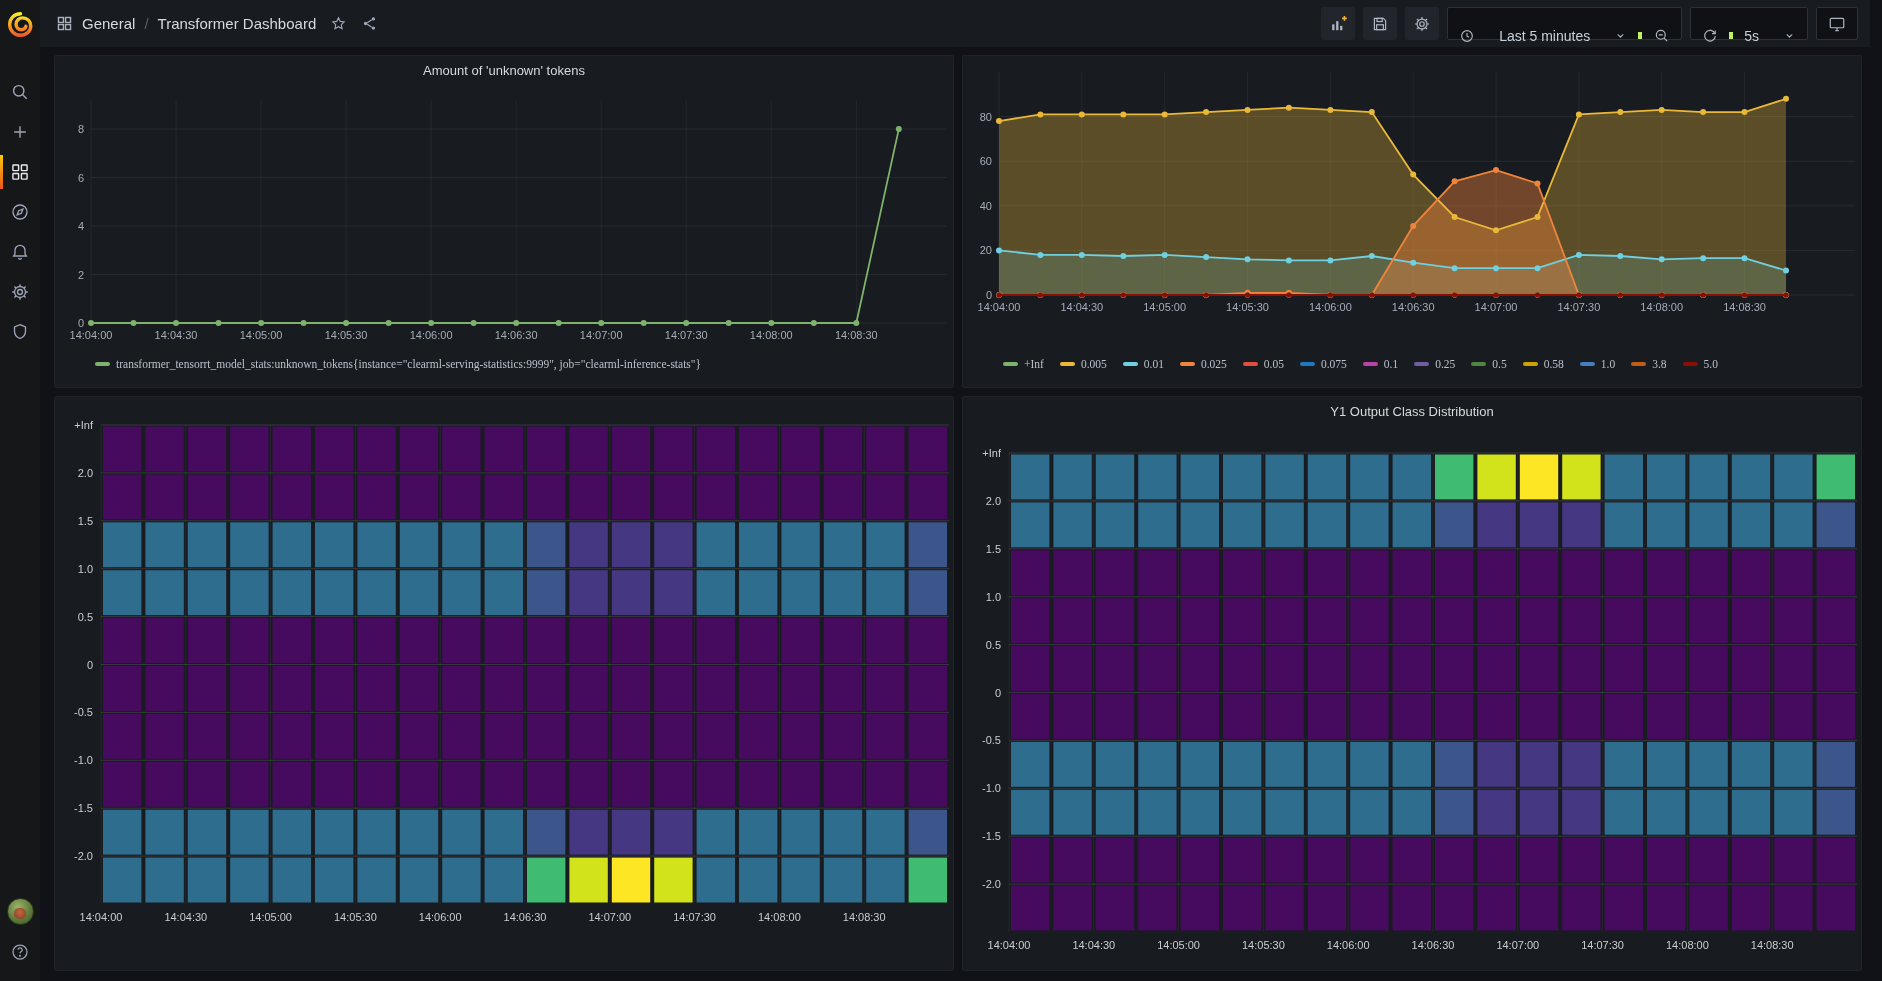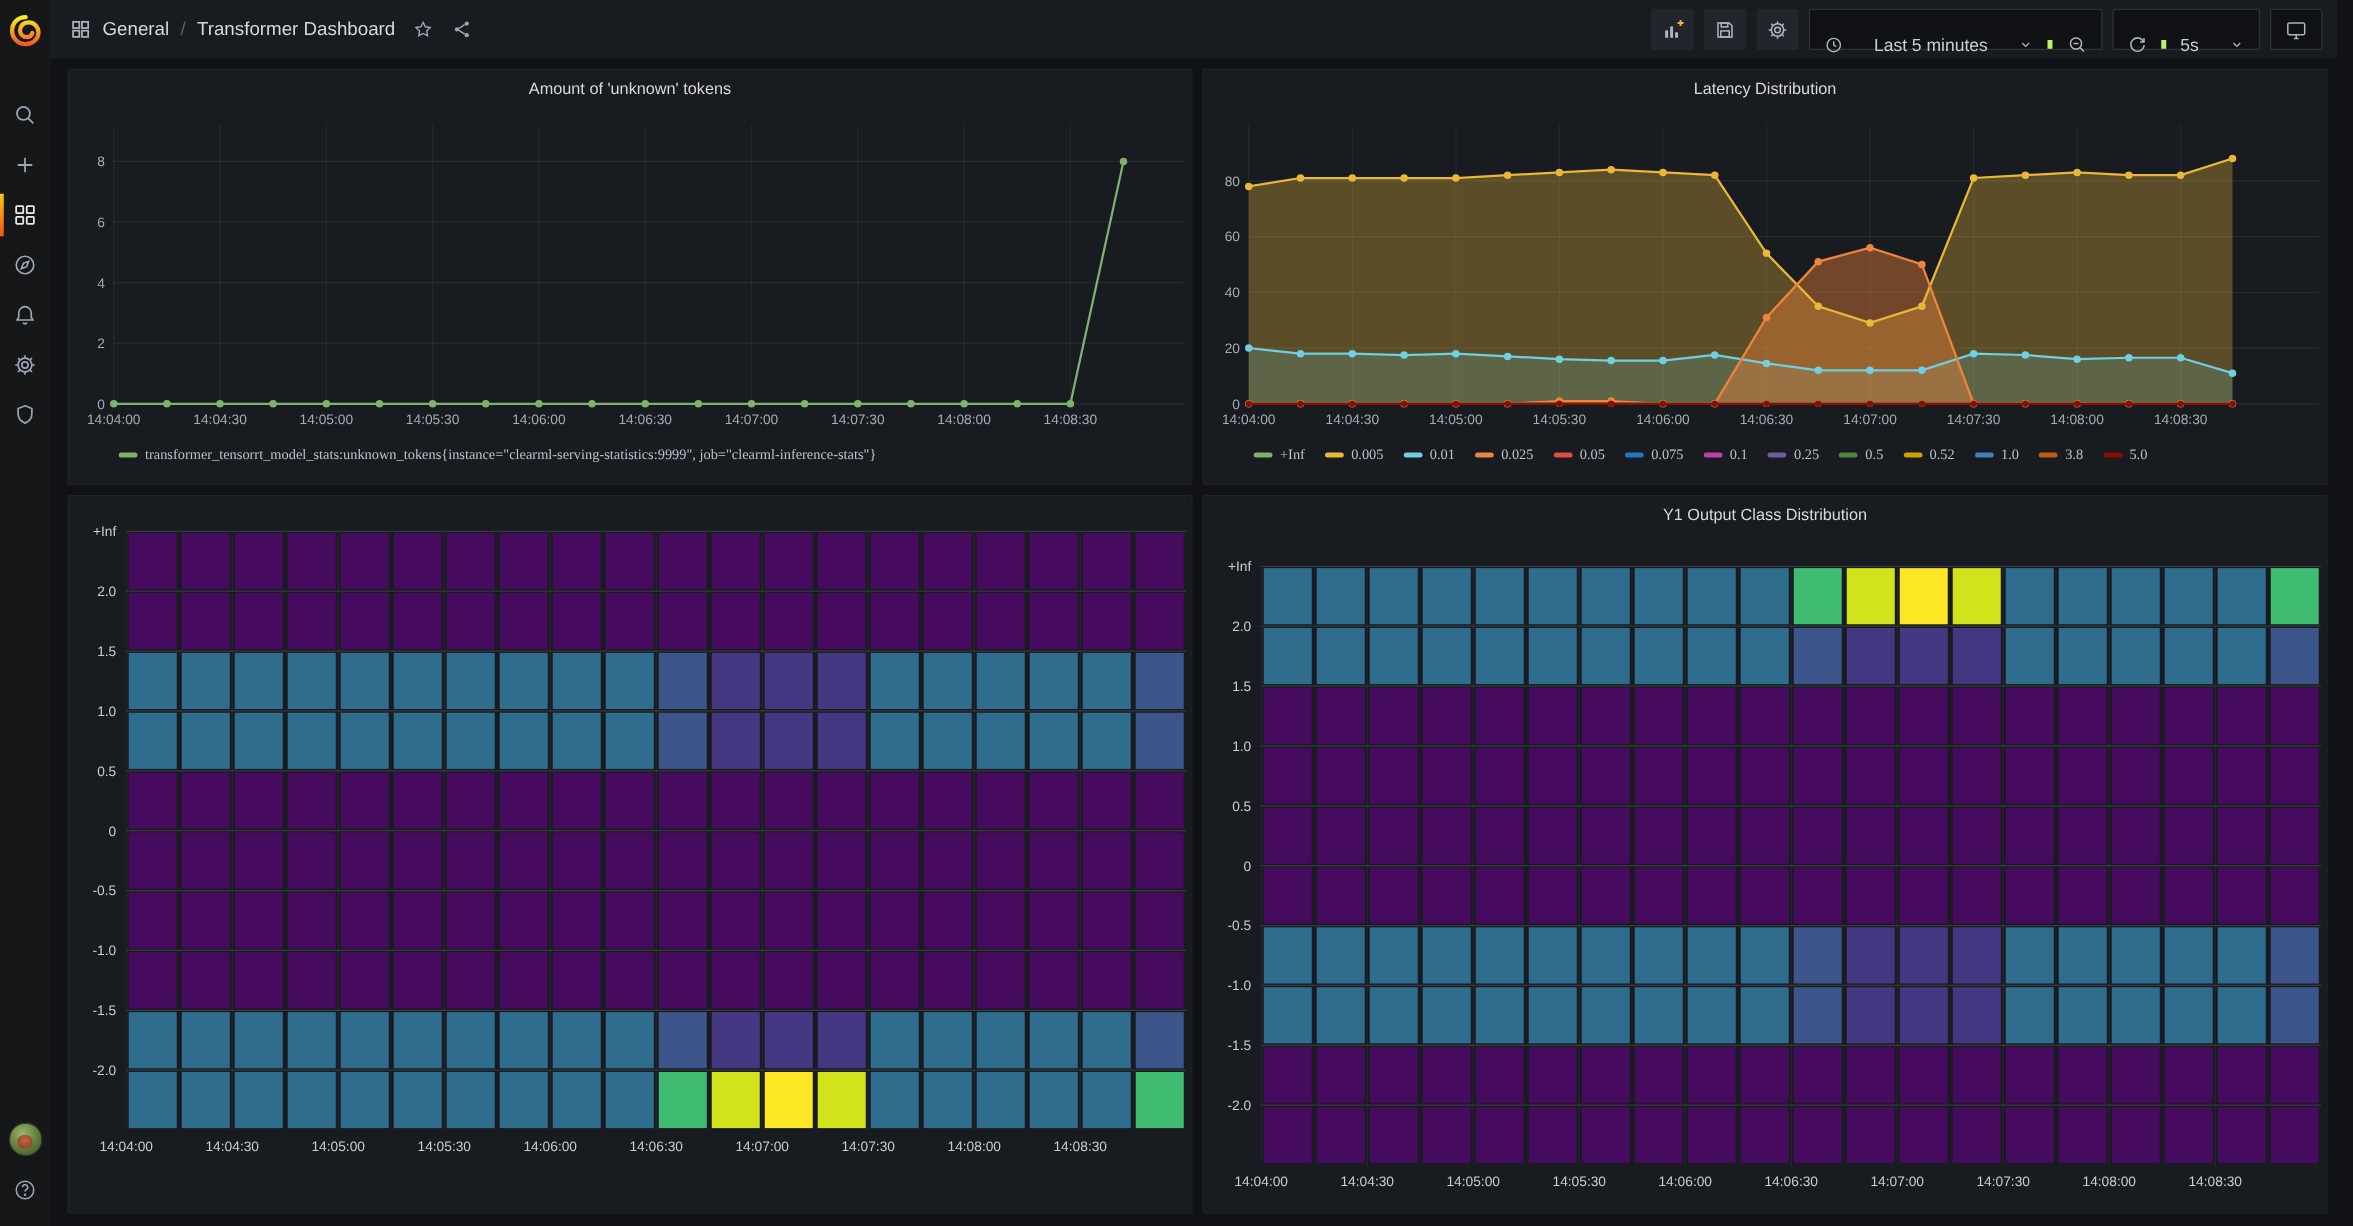--- a/index.html
+++ b/index.html
@@ -308,21 +308,20 @@
               </svg>
             </div>
           <div class="legend">
               <div class="legend-item">
                 <span class="legend-swatch" style="background: rgb(126, 178, 109);"></span>
                 <span>transformer_tensorrt_model_stats:unknown_tokens{instance="clearml-serving-statistics:9999", job="clearml-inference-stats"}</span>
               </div>
             </div>
         </section>
         <section class="panel">
-          <div class="panel-title">Latency Distribution</div>
           <div class="chart">
               <svg width="904" height="265">
                 <line x1="36" y1="239" x2="892" y2="239" stroke="rgba(255,255,255,0.07)"></line>
                 <text x="29" y="243" text-anchor="end" font-size="11" fill="#a5adb8">0</text>
                 <line x1="36" y1="194.4" x2="892" y2="194.4" stroke="rgba(255,255,255,0.07)"></line>
                 <text x="29" y="198.4" text-anchor="end" font-size="11" fill="#a5adb8">20</text>
                 <line x1="36" y1="149.79999999999998" x2="892" y2="149.79999999999998" stroke="rgba(255,255,255,0.07)"></line>
                 <text x="29" y="153.79999999999998" text-anchor="end" font-size="11" fill="#a5adb8">40</text>
                 <line x1="36" y1="105.2" x2="892" y2="105.2" stroke="rgba(255,255,255,0.07)"></line>
                 <text x="29" y="109.2" text-anchor="end" font-size="11" fill="#a5adb8">60</text>
@@ -658,21 +657,21 @@
               <div class="legend-item">
                 <span class="legend-swatch" style="background: rgb(112, 93, 160);"></span>
                 <span>0.25</span>
               </div>
               <div class="legend-item">
                 <span class="legend-swatch" style="background: rgb(80, 134, 66);"></span>
                 <span>0.5</span>
               </div>
               <div class="legend-item">
                 <span class="legend-swatch" style="background: rgb(204, 163, 0);"></span>
-                <span>0.52</span>
+                <span>0.58</span>
               </div>
               <div class="legend-item">
                 <span class="legend-swatch" style="background: rgb(68, 126, 188);"></span>
                 <span>1.0</span>
               </div>
               <div class="legend-item">
                 <span class="legend-swatch" style="background: rgb(193, 92, 23);"></span>
                 <span>3.8</span>
               </div>
               <div class="legend-item">

